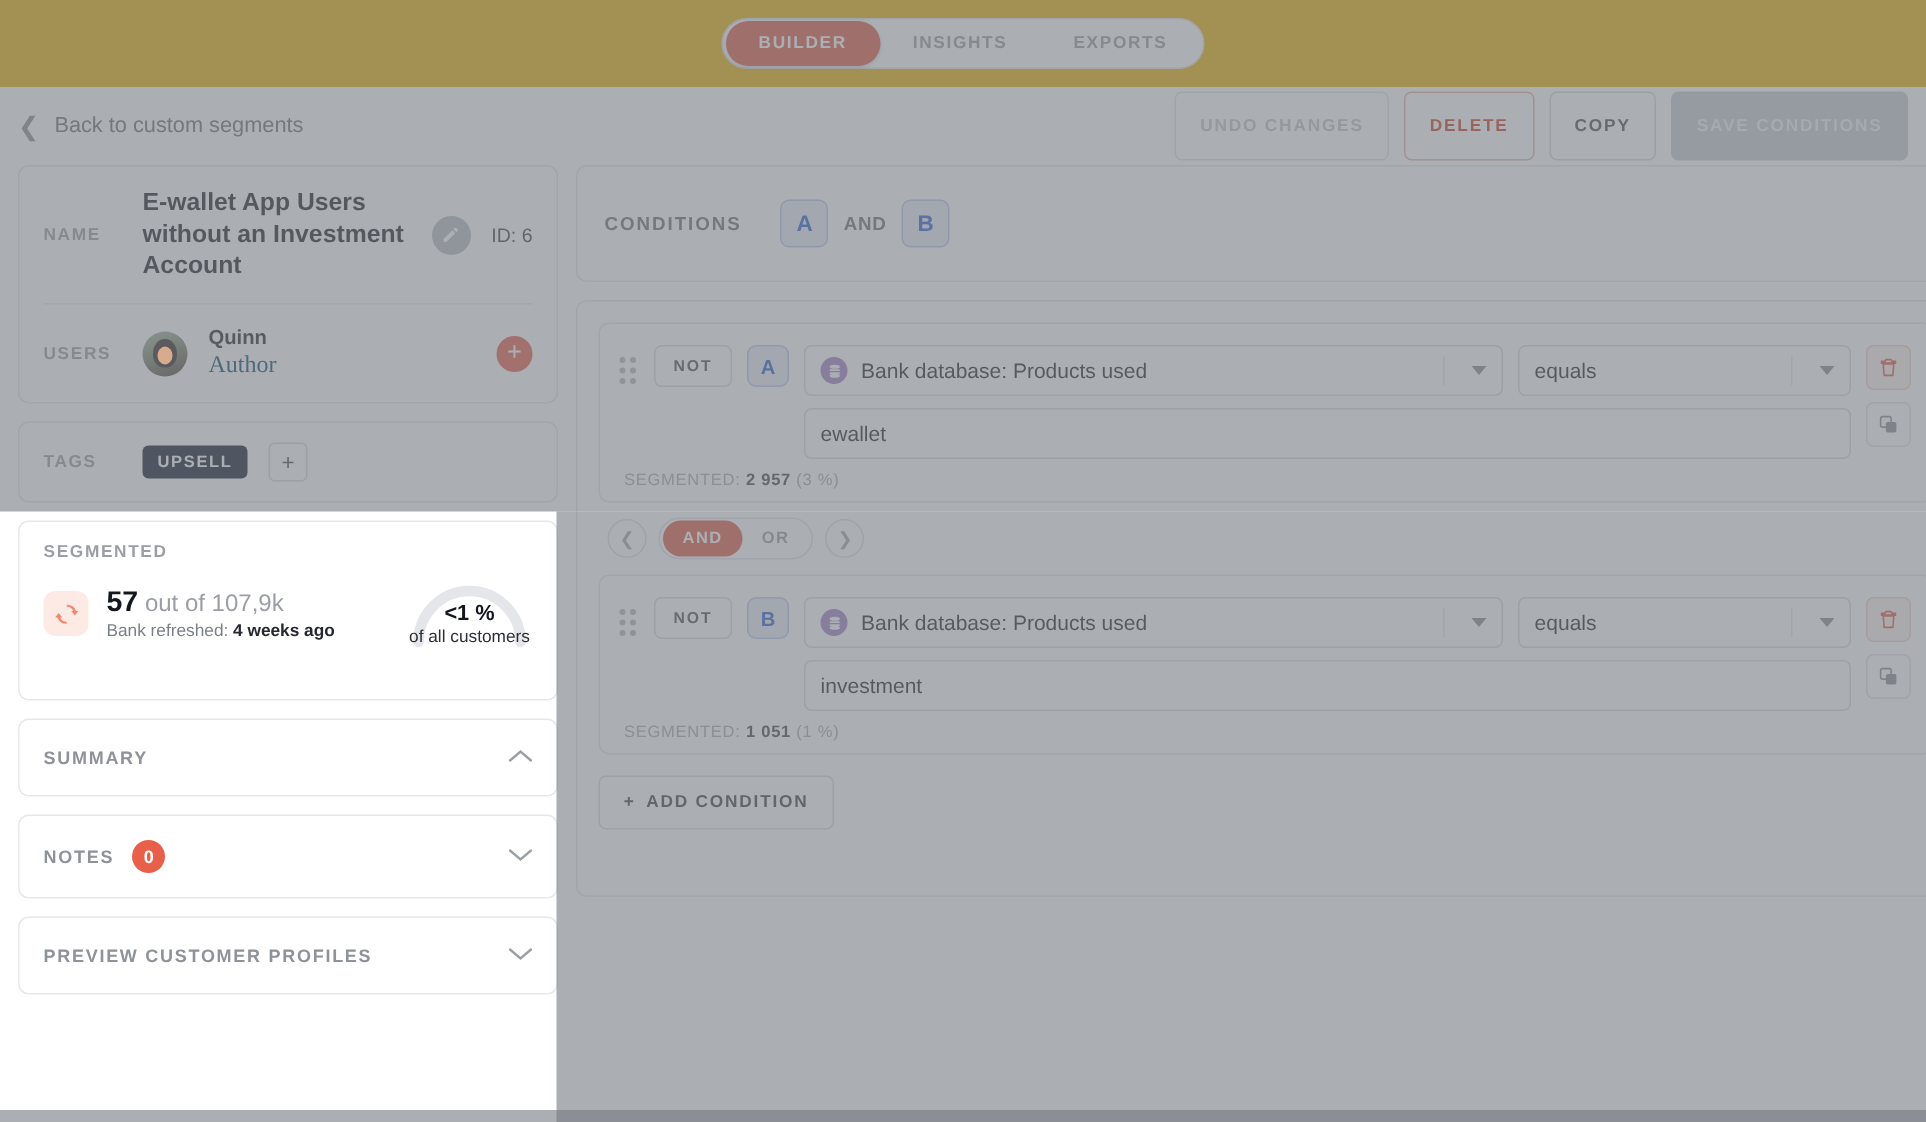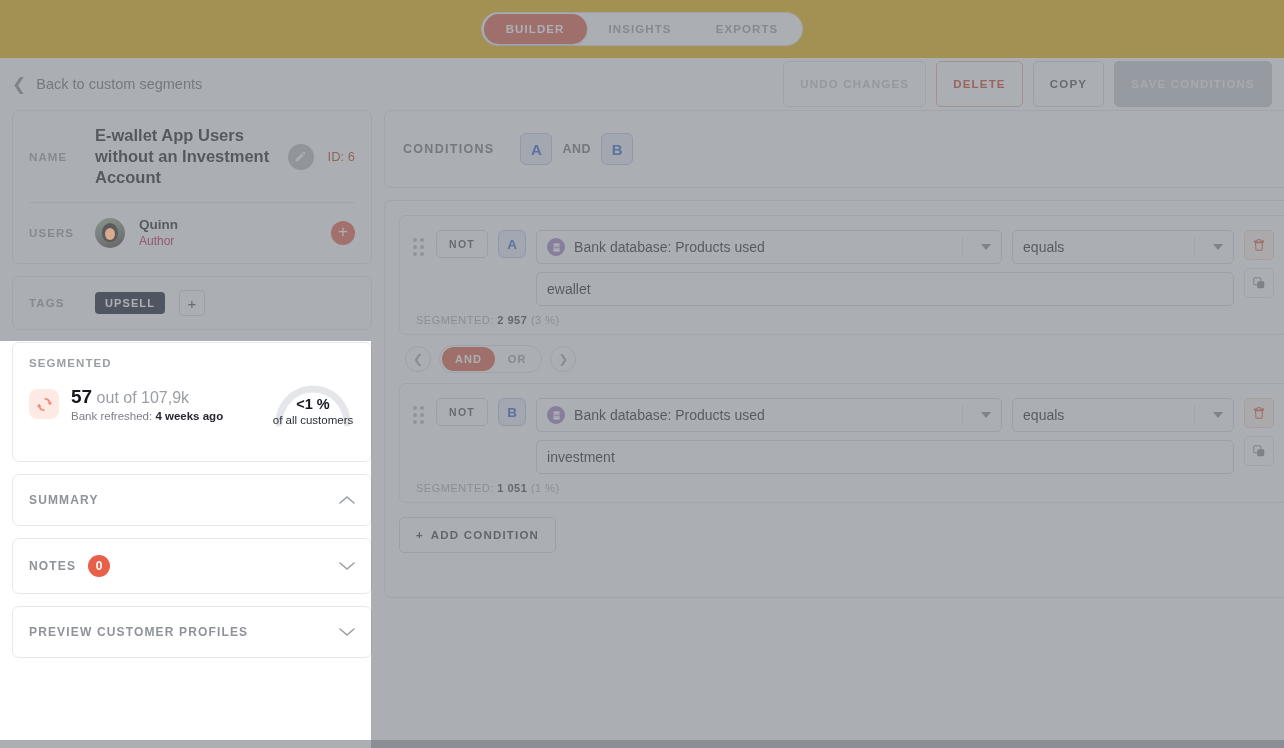--- a/index.html
+++ b/index.html
@@ -64,38 +64,38 @@
   .name-row { display: flex; align-items: center; gap: 14px; padding-bottom: 14px; }
   .lbl {
     font-size: 11.5px; letter-spacing: 1.1px; font-weight: 700; color: #9b9ea5;
     flex: 0 0 52px;
   }
   .seg-name { font-size: 16.5px; font-weight: 700; color: #1d2027; line-height: 1.28; flex: 1; }
   .edit-btn {
     width: 26px; height: 26px; border-radius: 50%; background: #b9bcc3;
     display: flex; align-items: center; justify-content: center; cursor: pointer; flex: 0 0 26px;
   }
-  .id-txt { font-size: 13px; color: #c2410c; flex: 0 0 auto; }
+  .id-txt { font-size: 13px; color: #404040; flex: 0 0 auto; }
   .divider { height: 1px; background: #ebedf0; }
   .users-row { display: flex; align-items: center; gap: 14px; padding: 14px 0; }
   .avatar {
     width: 30px; height: 30px; border-radius: 50%; flex: 0 0 30px; overflow: hidden;
     background: linear-gradient(160deg,#a9b8a0 0%,#7e8a74 45%,#4b4039 100%);
     position: relative;
   }
   .avatar::after {
     content: ""; position: absolute; left: 7px; top: 5px; width: 16px; height: 19px;
     border-radius: 50% 50% 45% 45%; background: #2e2724;
   }
   .avatar::before {
     content: ""; position: absolute; left: 10px; top: 10px; width: 10px; height: 12px;
     border-radius: 50%; background: #d9ab8e; z-index: 2;
   }
   .u-name { font-size: 13.5px; font-weight: 700; color: #22262d; line-height: 1.25; }
-  .u-role { font-size: 12px; color: #be185d; line-height: 1.25; }
+  .u-role { font-size: 16px; color: #0c4a6e; line-height: 1.25; font-family: Liberation Serif, serif; }
   .plus-btn {
     margin-left: auto; width: 24px; height: 24px; border-radius: 50%;
     background: #e8604a; color: #fff; font-size: 17px; line-height: 22px;
     text-align: center; cursor: pointer; font-weight: 400;
   }
 
   
   .tags-card { padding: 13px 16px; display: flex; align-items: center; gap: 14px; }
   .tag {
     background: #0f172a; color: #fff; border-radius: 4px; padding: 5px 10px;

